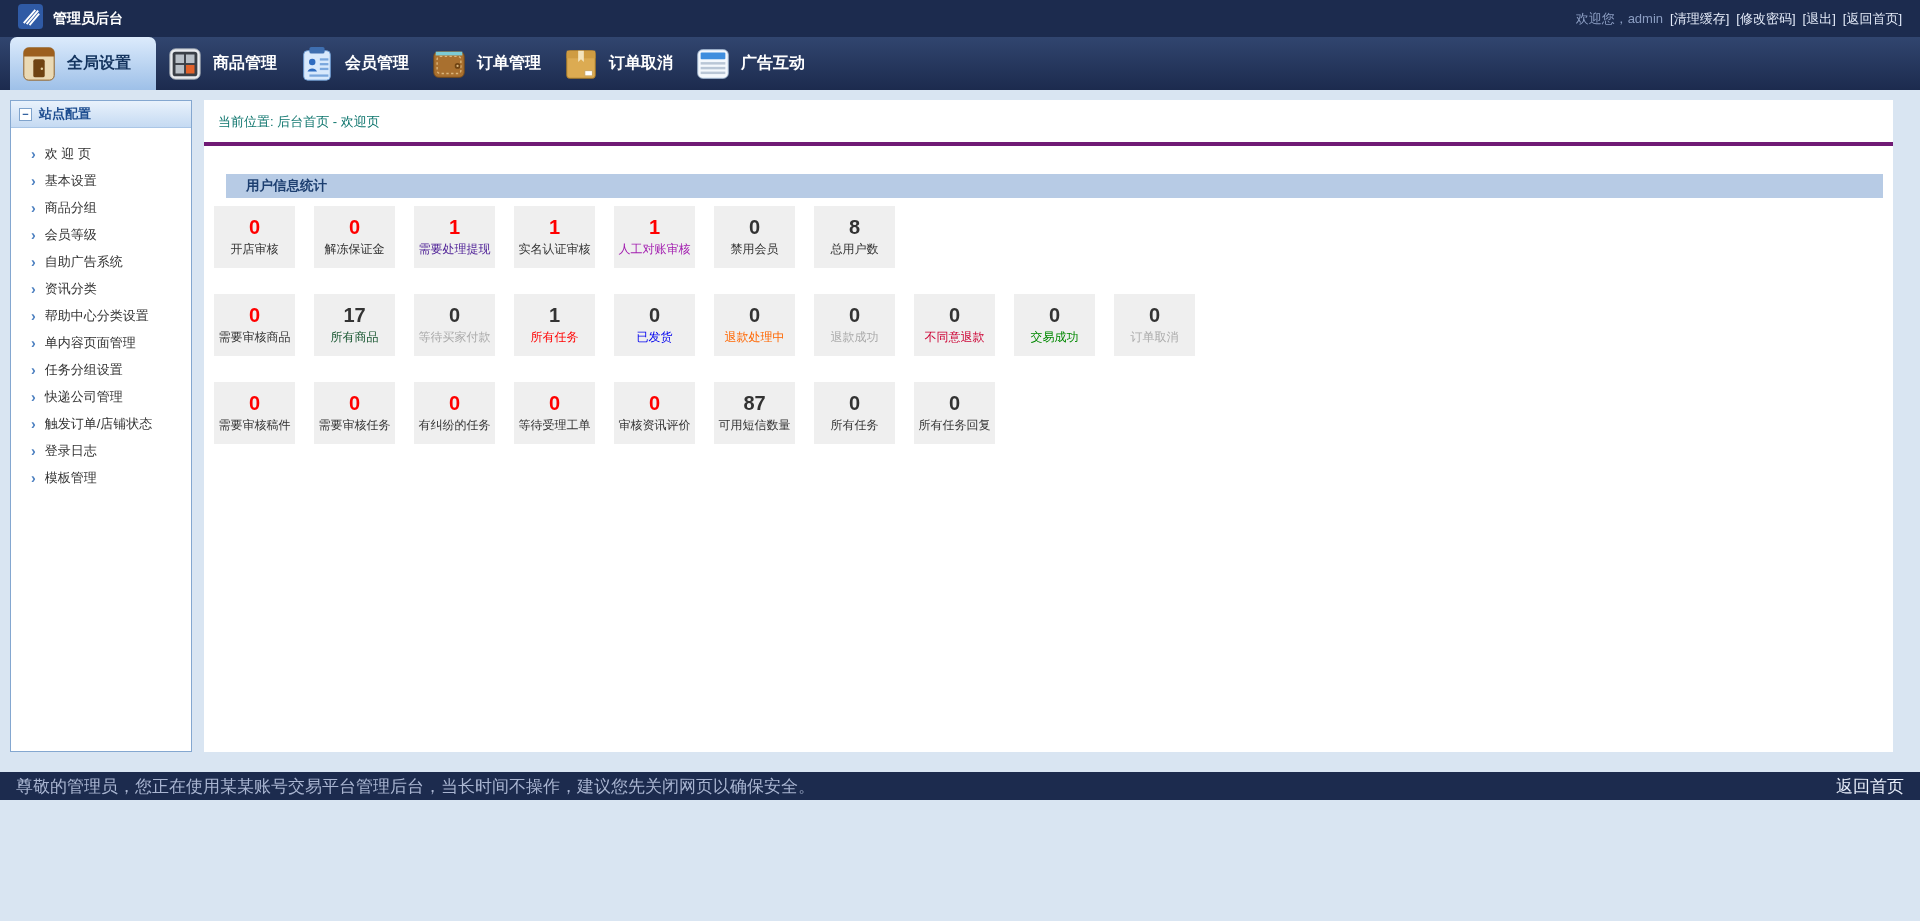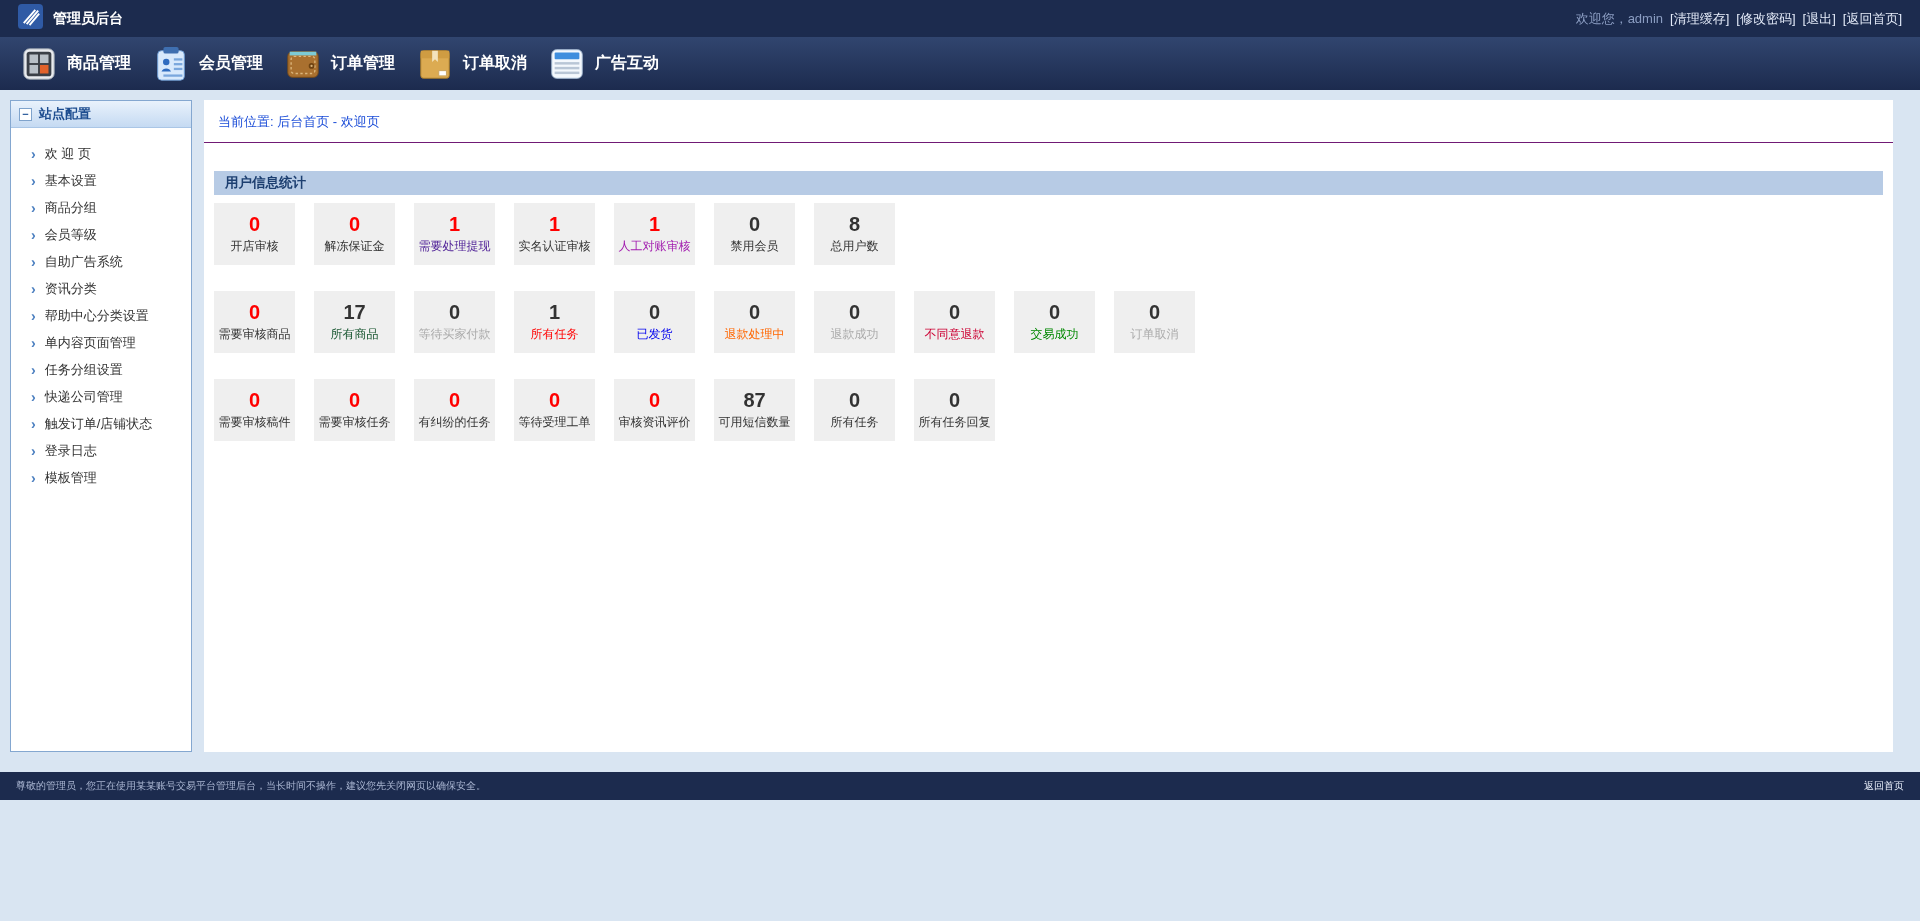--- a/index.html
+++ b/index.html
@@ -60,42 +60,42 @@
   .side-list { list-style:none; margin-top:12px; }
   .side-item {
     height:27px; display:flex; align-items:center; gap:9px;
     padding-left:20px; font-size:13px; color:#333333; cursor:pointer;
   }
   .chev { color:#4d80c0; font-size:14px; font-weight:bold; }
   .main {
     flex:1; background:#ffffff; height:652px; overflow:hidden;
   }
   .breadcrumb {
-    padding:13px 14px 11px; font-size:13px; color:#1d4ed8;
-    border-bottom:1px solid #701a75;
+    padding:13px 14px 11px; font-size:13px; color:#0f766e;
+    border-bottom:4px solid #701a75;
   }
   .section { margin:26px 10px 0 10px; }
   .section:first-of-type { margin-top:28px; }
   .section-header {
     height:24px; line-height:24px; background:#b7cbe5;
-    color:#1d3f70; font-size:13.5px; font-weight:bold; padding-left:11px;
+    color:#1d3f70; font-size:13.5px; font-weight:bold; padding-left:20px;margin-left:12px;
   }
   .cards { display:flex; gap:19px; margin-top:8px; }
   .card {
     width:81px; height:62px; background:#efefef;
     display:flex; flex-direction:column; align-items:center; justify-content:center;
     gap:4px; flex:none;
   }
   .card-value { font-size:20px; font-weight:bold; color:#333333; line-height:1; }
   .card-label { font-size:12px; color:#333333; white-space:nowrap; }
   
   .footer {
     margin-top:20px; height:28px; background:#1c2b4e;
     display:flex; align-items:center; justify-content:space-between;
-    padding:0 16px; font-size:10px;
+    padding:0 16px; font-size:17px;
   }
   .footer-notice { color:#a9b5d1; }
   .footer-link { color:#e9effb; text-decoration:none; cursor:pointer; }
 </style>
 </head>
 <body>
 
 <header class="topbar">
   <div class="topbar-left">
     <span>
@@ -109,20 +109,31 @@
   <div class="topbar-right">
     <span class="welcome">欢迎您，admin</span>
     <a class="toplink">[清理缓存]</a>
     <a class="toplink">[修改密码]</a>
     <a class="toplink">[退出]</a>
     <a class="toplink">[返回首页]</a>
   </div>
 </header>
 
 <nav class="navbar">
+  <div class="tab active">
+    <span class="tab-icon">
+      <svg width="38" height="38" viewBox="0 0 40 40">
+        <rect x="4" y="3" width="32" height="34" rx="5" fill="#ead9b4" stroke="#8a5a20"></rect>
+        <path d="M4 12 h32 v-4 a5 5 0 0 0 -5 -5 h-22 a5 5 0 0 0 -5 5 z" fill="#9c5f1e"></path>
+        <rect x="14" y="15" width="12" height="19" rx="2" fill="#6f4312"></rect>
+        <circle cx="23" cy="25" r="1.3" fill="#e2cf9f"></circle>
+      </svg>
+    </span>
+    <span class="tab-label">全局设置</span>
+  </div>
   <div class="tab">
     <span class="tab-icon">
       <svg width="38" height="38" viewBox="0 0 40 40">
         <rect x="4" y="4" width="32" height="32" rx="6" fill="#e9ebef" stroke="#9aa2ad"></rect>
         <rect x="7" y="7" width="26" height="26" rx="3" fill="#3a3f47"></rect>
         <rect x="10" y="10" width="9" height="9" fill="#b9c0c8"></rect>
         <rect x="21" y="10" width="9" height="9" fill="#b9c0c8"></rect>
         <rect x="10" y="21" width="9" height="9" fill="#b9c0c8"></rect>
         <rect x="21" y="21" width="9" height="9" fill="#e2622b"></rect>
       </svg>

